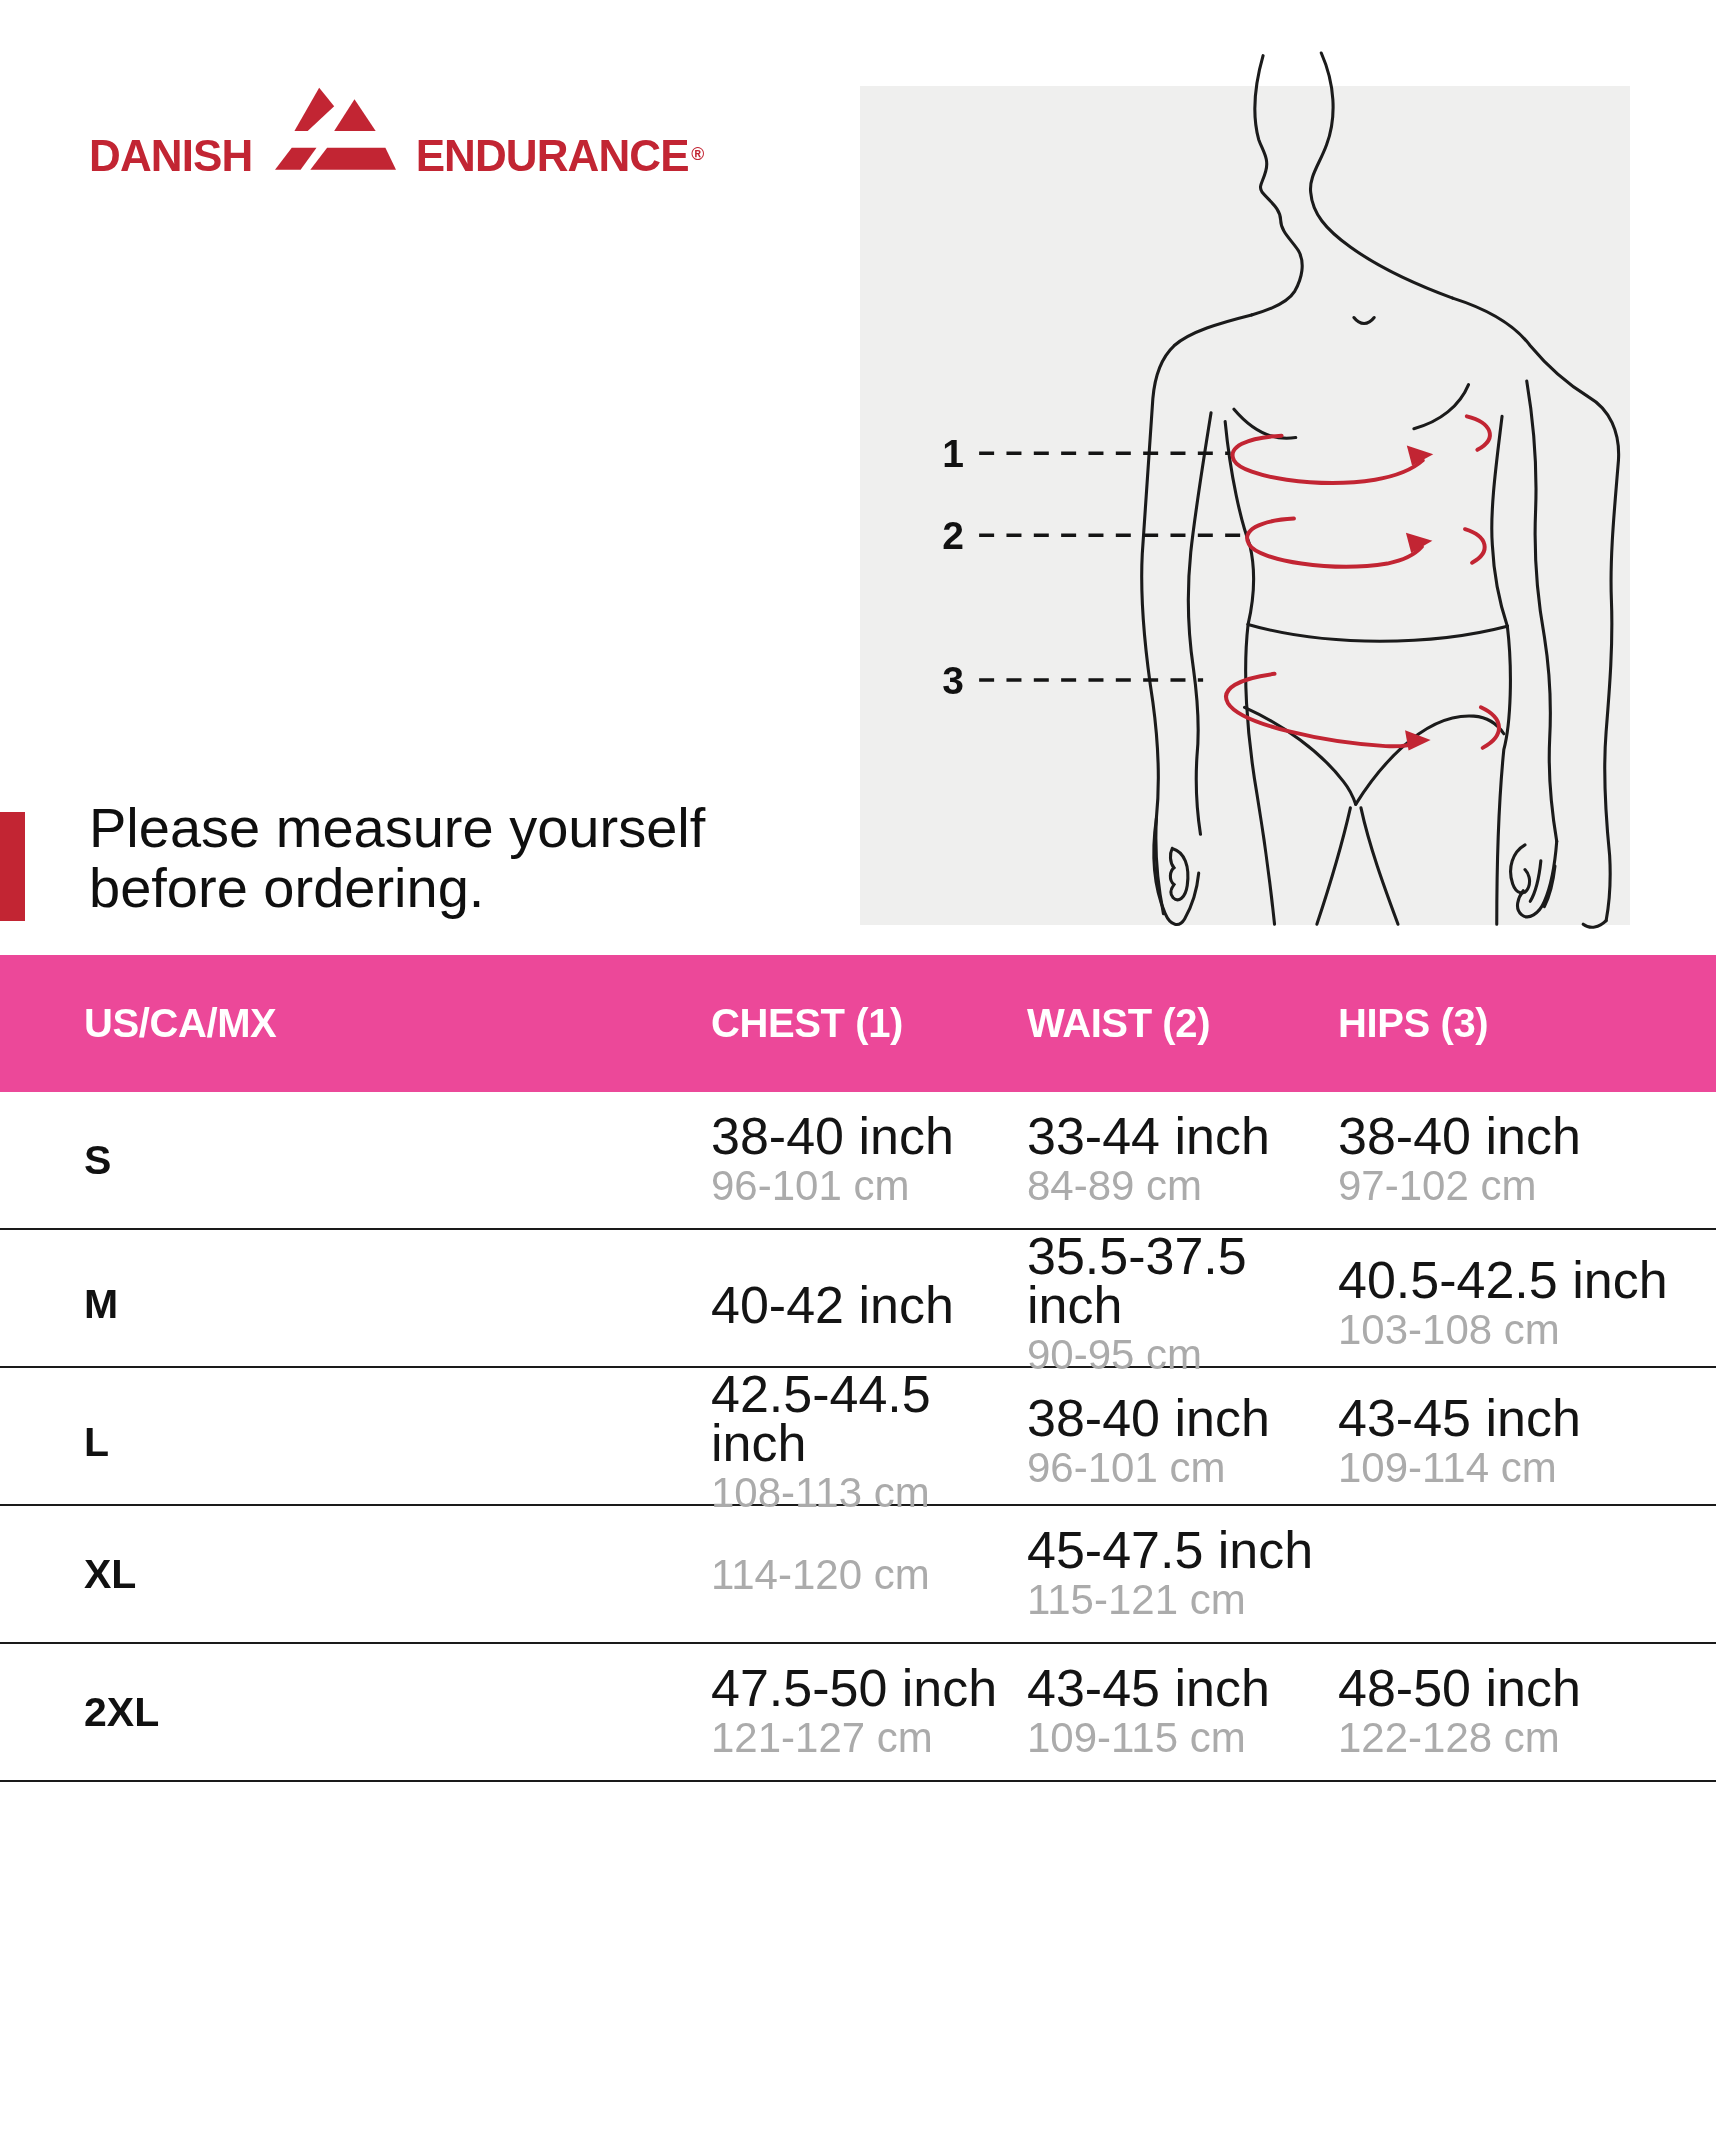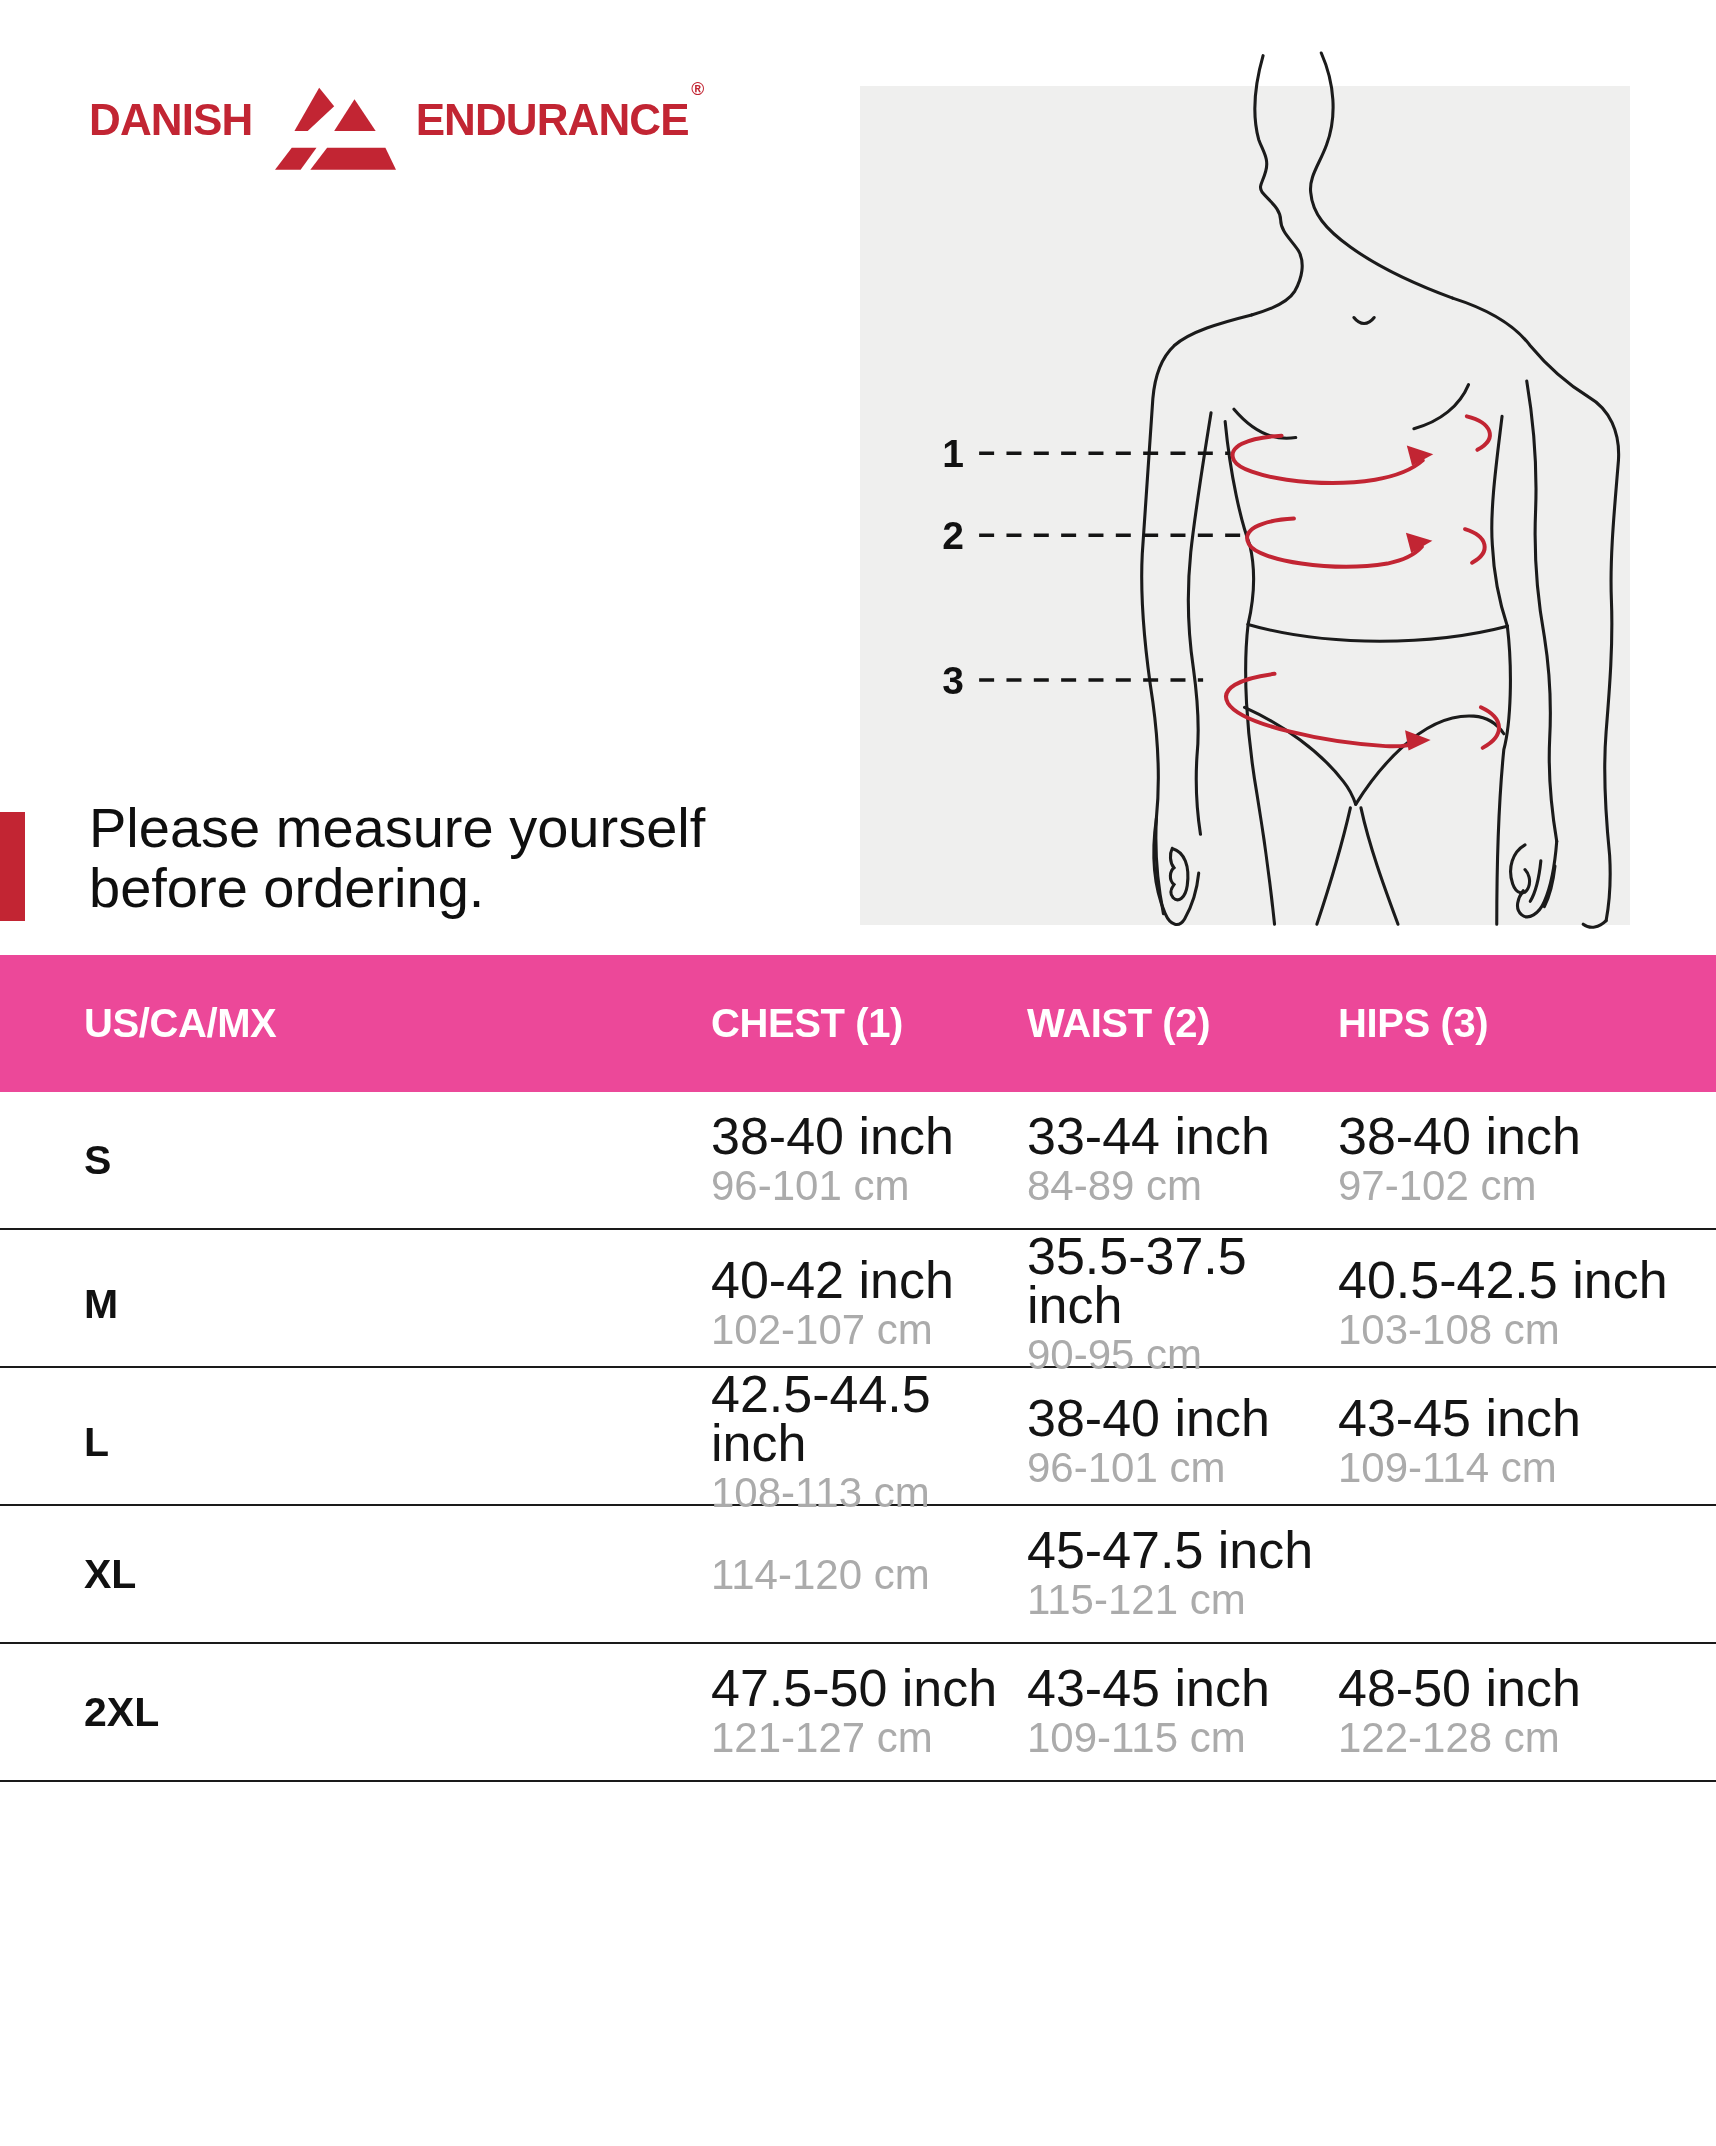--- a/index.html
+++ b/index.html
@@ -13,21 +13,21 @@
     overflow: hidden;
   }
 
   
   .logo {
     position: absolute;
     left: 89px;
     top: 84px;
     height: 86px;
     display: flex;
-    align-items: flex-start;
+    align-items: flex-end;
   }
   .logo .word {
     font-size: 44px;
     font-weight: bold;
     letter-spacing: -0.9px;
     color: #C22533;
     position: relative;
     top: 10.6px;
   }
   .logo .mark { width: 121px; height: 86px; margin: 0 19.4px 0 23px; }
@@ -233,21 +233,20 @@
       <div class="val-cell">
         <span class="inch">38-40 inch</span>
         <span class="cm">97-102 cm</span>
       </div>
     </div>
 
     <div class="t-grid trow">
       <div class="size-cell">M</div>
       <div class="val-cell">
         <span class="inch">40-42 inch</span>
-        <span class="cm">102-107 cm</span>
       </div>
       <div class="val-cell">
         <span class="inch">35.5-37.5 inch</span>
         <span class="cm">90-95 cm</span>
       </div>
       <div class="val-cell">
         <span class="inch">40.5-42.5 inch</span>
         <span class="cm">103-108 cm</span>
       </div>
     </div>

